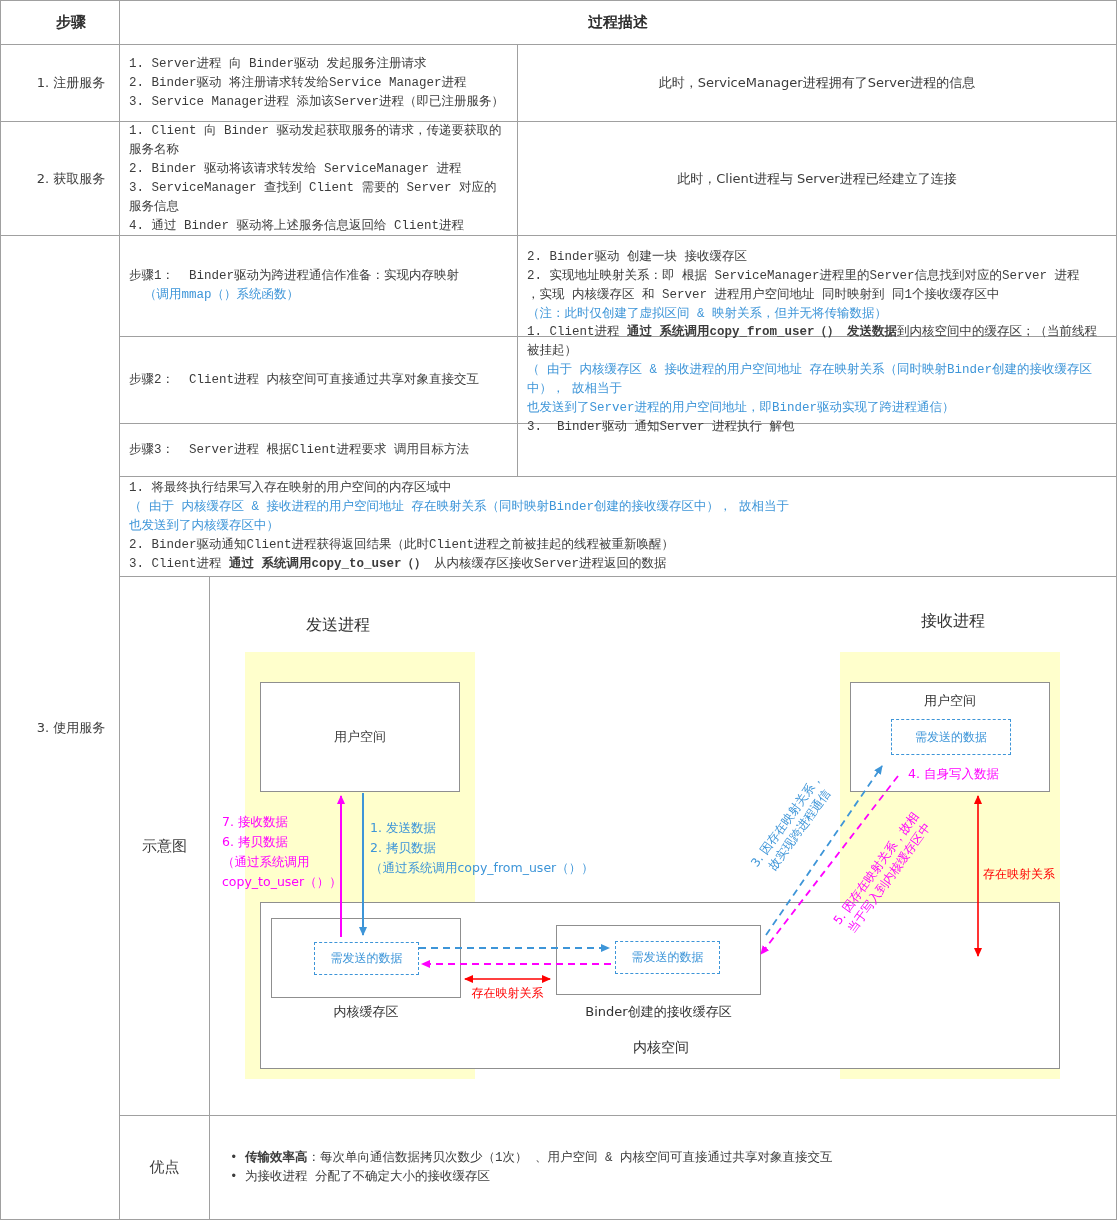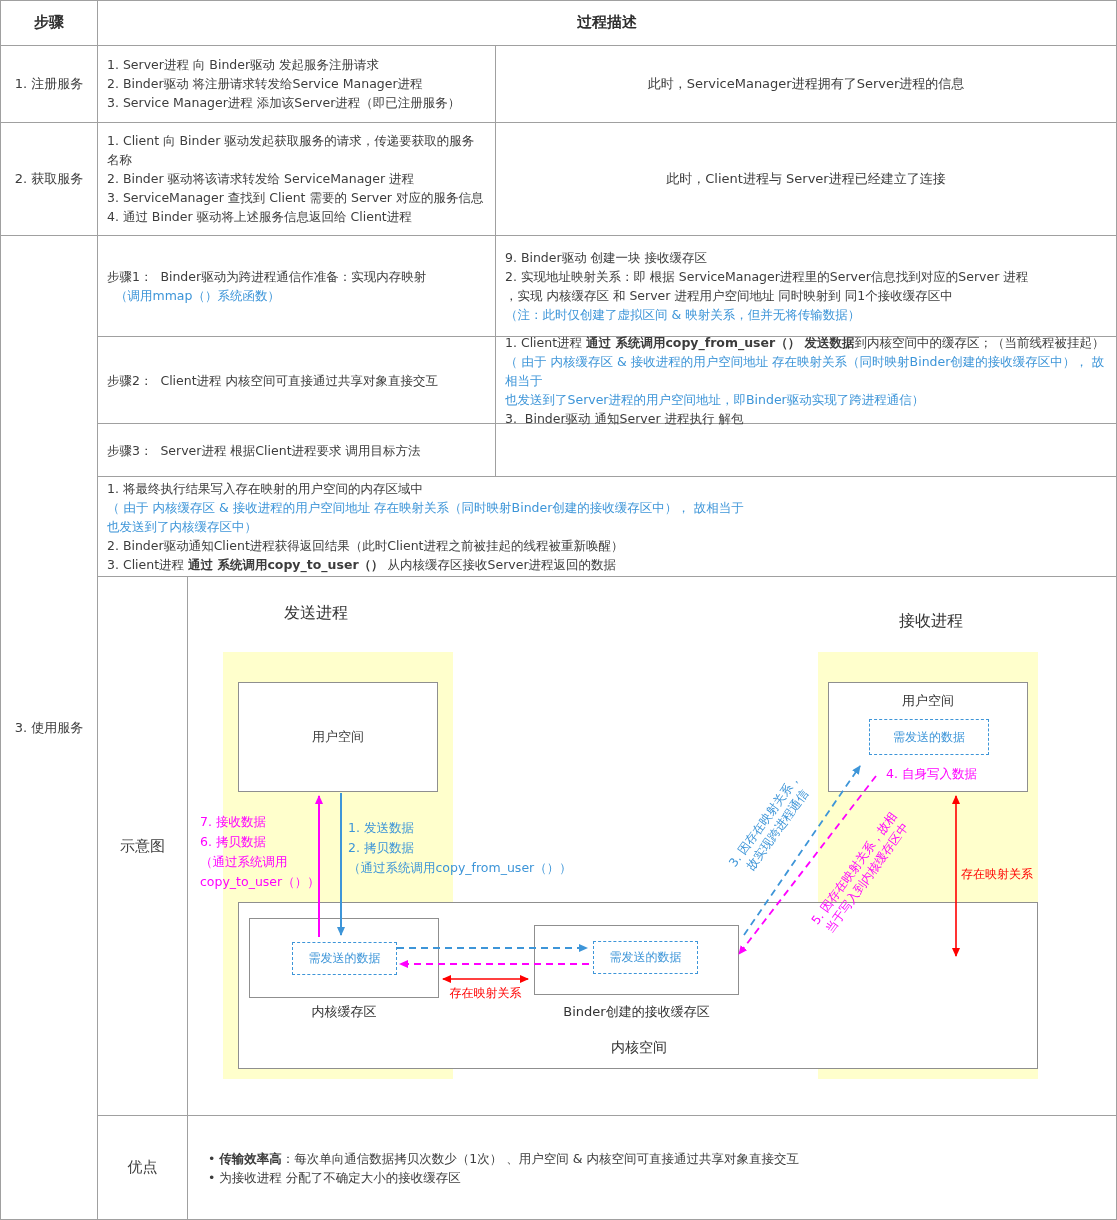--- a/index.html
+++ b/index.html
@@ -4,26 +4,26 @@
 <style>
   * { margin:0; padding:0; box-sizing:border-box; }
   :root { --blue:#3d95d8; --magenta:#ff00ff; --red:#ff0000; --yellow:#ffffcc; --bd:#a0a0a0; }
   body { font-family:"DejaVu Sans","Liberation Sans",sans-serif; color:#3c3c3c; background:#fff; }
   .table { position:relative; width:1117px; height:1220px; background:#fff; border:1px solid var(--bd); display:flex; flex-direction:column; overflow:hidden; }
   .row { display:flex; border-bottom:1px solid var(--bd); }
   .row.last, .srow.last { border-bottom:none; }
   .cell { border-right:1px solid var(--bd); }
   .cell.end { border-right:none; }
   .flex1 { flex:1; min-width:0; }
-  .step-col { width:97px; display:flex; align-items:center; justify-content:center; font-size:13px; text-align:center; flex:none; }
+  .step-col { width:97px; display:flex; align-items:center; justify-content:center; font-size:13px; text-align:center; flex:none;margin-left:22px; }
   .label-col { width:90px; display:flex; align-items:center; justify-content:center; font-size:15px; font-weight:normal; flex:none; }
   .left-col { width:398px; flex:none; }
   .hdr-cell { display:flex; align-items:center; justify-content:center; font-weight:bold; font-size:15px; color:#2f2f2f; }
   .center-all { display:flex; align-items:center; justify-content:center; text-align:center; font-size:13px; }
-  .vcenter { display:flex; flex-direction:column; justify-content:center; padding:5px 9px; }
+  .vcenter { display:flex; flex-direction:column; justify-content:center; padding:5px 9px;font-family:Liberation Mono, monospace; }
   .line { font-size:12.5px; line-height:19px; white-space:pre-wrap; }
   .blue { color:var(--blue); }
   .magenta { color:var(--magenta); }
   .red { color:var(--red); }
   .bold { font-weight:bold; }
   .subrows { display:flex; flex-direction:column; }
   .srow { display:flex; border-bottom:1px solid var(--bd); }
   .adv { padding-left:20px; }
   
   .diagram { position:relative; overflow:hidden; background:#fff; }
@@ -73,21 +73,21 @@
   <div class="row last" style="height:983px">
     <div class="cell step-col">3. 使用服务</div>
     <div class="subrows flex1">
 
       <div class="srow" style="height:101px">
         <div class="cell left-col vcenter">
             <div class="line">步骤1：  Binder驱动为跨进程通信作准备：实现内存映射</div>
             <div class="line blue">  （调用mmap（）系统函数）</div>
           </div>
         <div class="cell flex1 vcenter end">
-            <div class="line">9. Binder驱动 创建一块 接收缓存区</div>
+            <div class="line">2. Binder驱动 创建一块 接收缓存区</div>
             <div class="line">2. 实现地址映射关系：即 根据 ServiceManager进程里的Server信息找到对应的Server 进程</div>
             <div class="line">，实现 内核缓存区 和 Server 进程用户空间地址 同时映射到 同1个接收缓存区中</div>
             <div class="line blue">（注：此时仅创建了虚拟区间 &amp; 映射关系，但并无将传输数据）</div>
           </div>
       </div>
 
       <div class="srow" style="height:87px">
         <div class="cell left-col vcenter">
             <div class="line">步骤2：  Client进程 内核空间可直接通过共享对象直接交互</div>
           </div>
@@ -112,21 +112,21 @@
             <div class="line blue">也发送到了内核缓存区中）</div>
             <div class="line">2. Binder驱动通知Client进程获得返回结果（此时Client进程之前被挂起的线程被重新唤醒）</div>
             <div class="line"><span>3. Client进程 </span><span class="bold">通过 系统调用copy_to_user（）</span><span> 从内核缓存区接收Server进程返回的数据</span></div>
           </div>
       </div>
 
       <div class="srow" style="height:539px">
         <div class="cell label-col">示意图</div>
         <div class="cell flex1 end diagram">
 
-          <div class="dg-title" style="left:28px;top:26px;width:200px">发送进程</div>
+          <div class="dg-title" style="left:28px;top:38px;width:200px">发送进程</div>
           <div class="dg-title" style="left:643px;top:34px;width:200px">接收进程</div>
 
           <div class="yellow" style="left:35px;top:75px;width:230px;height:427px"></div>
           <div class="yellow" style="left:630px;top:75px;width:220px;height:427px"></div>
 
           <div class="wbox center-all" style="left:50px;top:105px;width:200px;height:110px;font-size:13px">用户空间</div>
 
           <div class="wbox" style="left:640px;top:105px;width:200px;height:110px">
             <div class="us-label">用户空间</div>
             <div class="dashed-box" style="left:40px;top:36px;width:120px;height:36px">需发送的数据</div>

